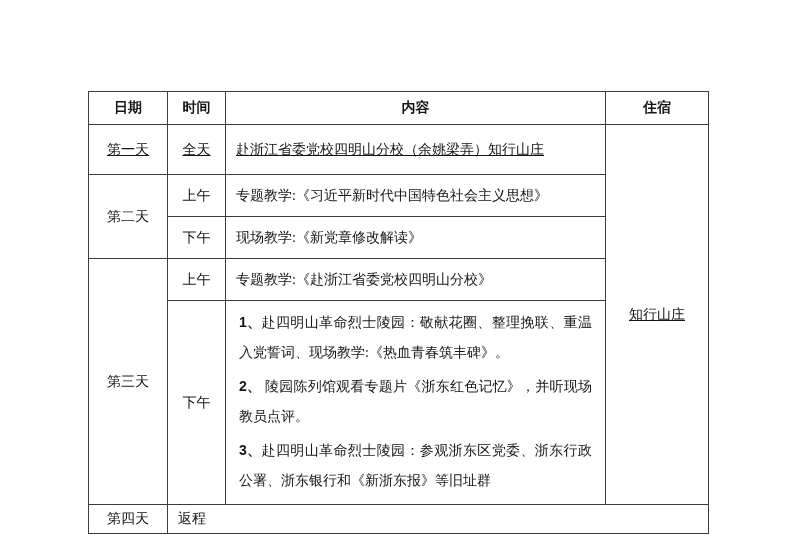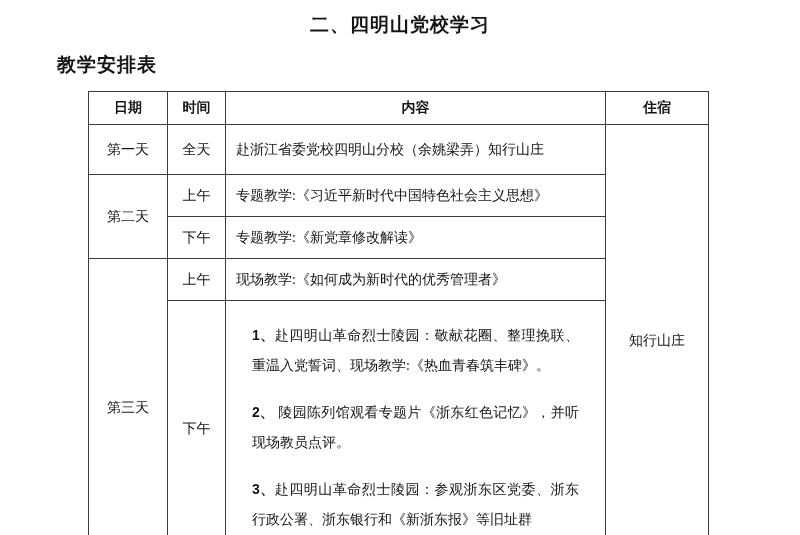--- a/index.html
+++ b/index.html
@@ -37,40 +37,38 @@
     vertical-align:middle;
     overflow:hidden;
   }
   .schedule th{
     font-family:"Liberation Sans", sans-serif;
     font-weight:bold;
     text-align:center;
   }
   tr.hdr{height:33px;}
   tr.r{height:42px;}
-  tr.r1{height:50px;}
+  tr.r1{height:50px;text-decoration:underline;}
   tr.tall{height:187px;}
   tr.last{height:26px;}
   td.c{text-align:center;}
   td.l{text-align:left;padding:5px 10px;}
   td.top{vertical-align:top;padding-top:3px;}
   .item{
-    margin:16px;
+    margin:3px;
     line-height:30px;
     text-align:justify;
   }
   .num{font-weight:bold;font-family:"Liberation Sans", sans-serif;}
 </style>
 </head>
 <body>
 
 <div class="page">
 
-  <h1 class="doc-title">二、四明山党校学习</h1>
-  <h2 class="section-title">教学安排表</h2>
 
   <table class="schedule">
     <colgroup>
       <col style="width:79px">
       <col style="width:58px">
       <col style="width:380px">
       <col style="width:103px">
     </colgroup>
     <tbody>
       <tr class="hdr">
@@ -88,27 +86,27 @@
       </tr>
 
       <tr class="r">
         <td class="c" rowspan="2">第二天</td>
         <td class="c">上午</td>
         <td class="l">专题教学:《习近平新时代中国特色社会主义思想》</td>
       </tr>
 
       <tr class="r">
         <td class="c">下午</td>
-        <td class="l">专题教学:《新党章修改解读》</td>
+        <td class="l">现场教学:《新党章修改解读》</td>
       </tr>
 
       <tr class="r">
         <td class="c" rowspan="2">第三天</td>
         <td class="c">上午</td>
-        <td class="l">现场教学:《如何成为新时代的优秀管理者》</td>
+        <td class="l">专题教学:《赴浙江省委党校四明山分校》</td>
       </tr>
 
       <tr class="tall">
         <td class="c">下午</td>
         <td class="l top">
           <p class="item"><span class="num">1、</span><span>赴四明山革命烈士陵园：敬献花圈、整理挽联、重温入党誓词、现场教学:《热血青春筑丰碑》。</span></p>
           <p class="item"><span class="num">2、</span><span> 陵园陈列馆观看专题片《浙东红色记忆》，并听现场教员点评。</span></p>
           <p class="item"><span class="num">3、</span><span>赴四明山革命烈士陵园：参观浙东区党委、浙东行政公署、浙东银行和《新浙东报》等旧址群</span></p>
         </td>
       </tr>

